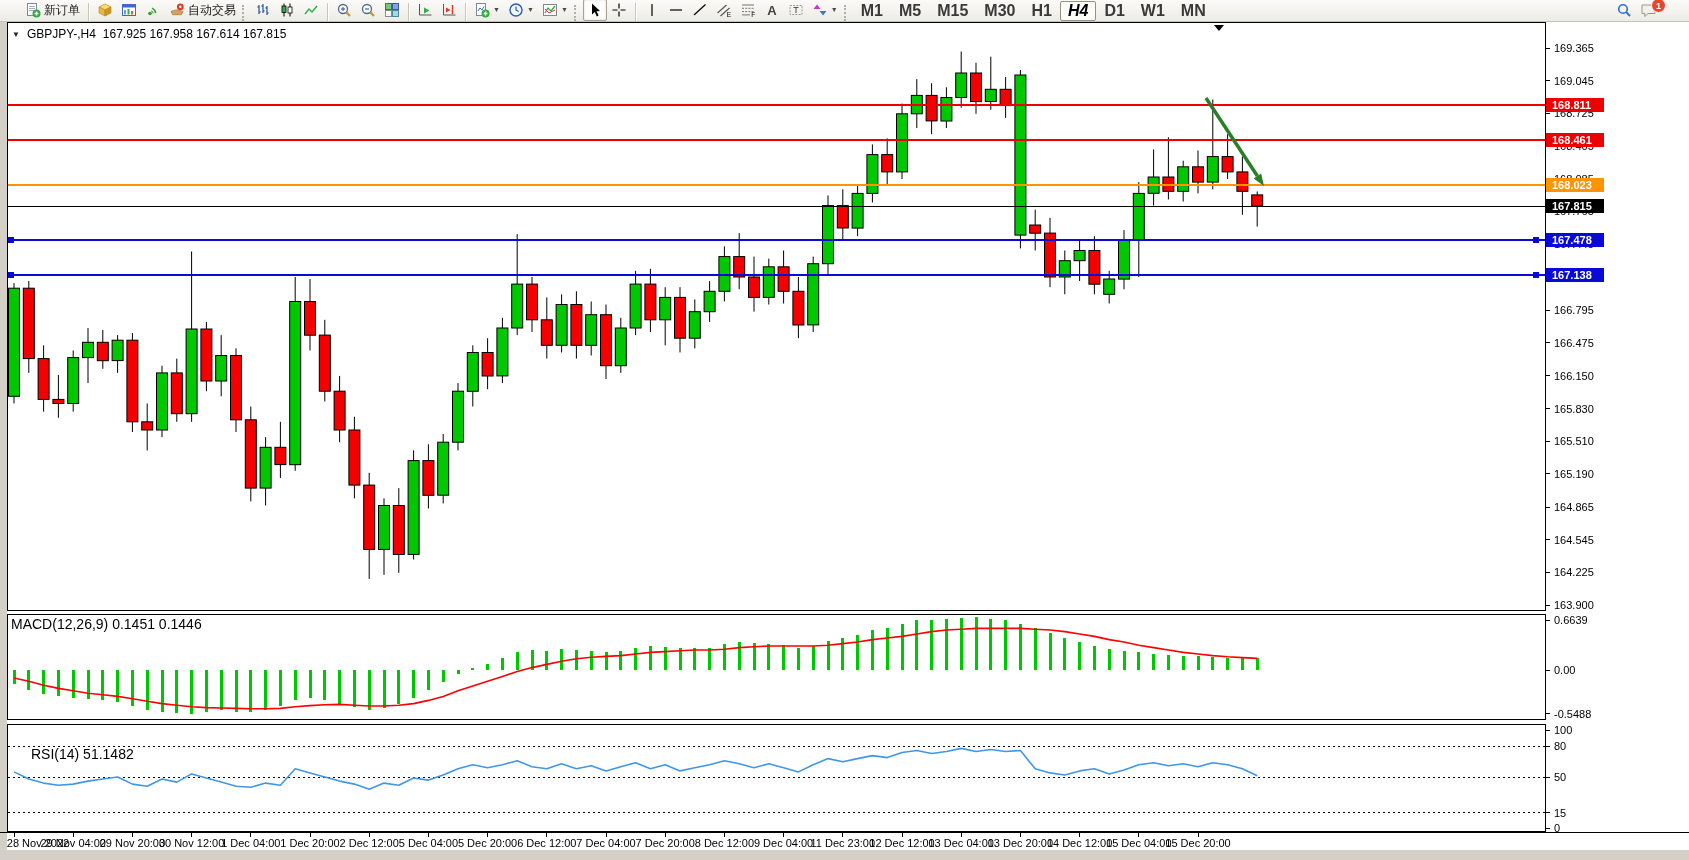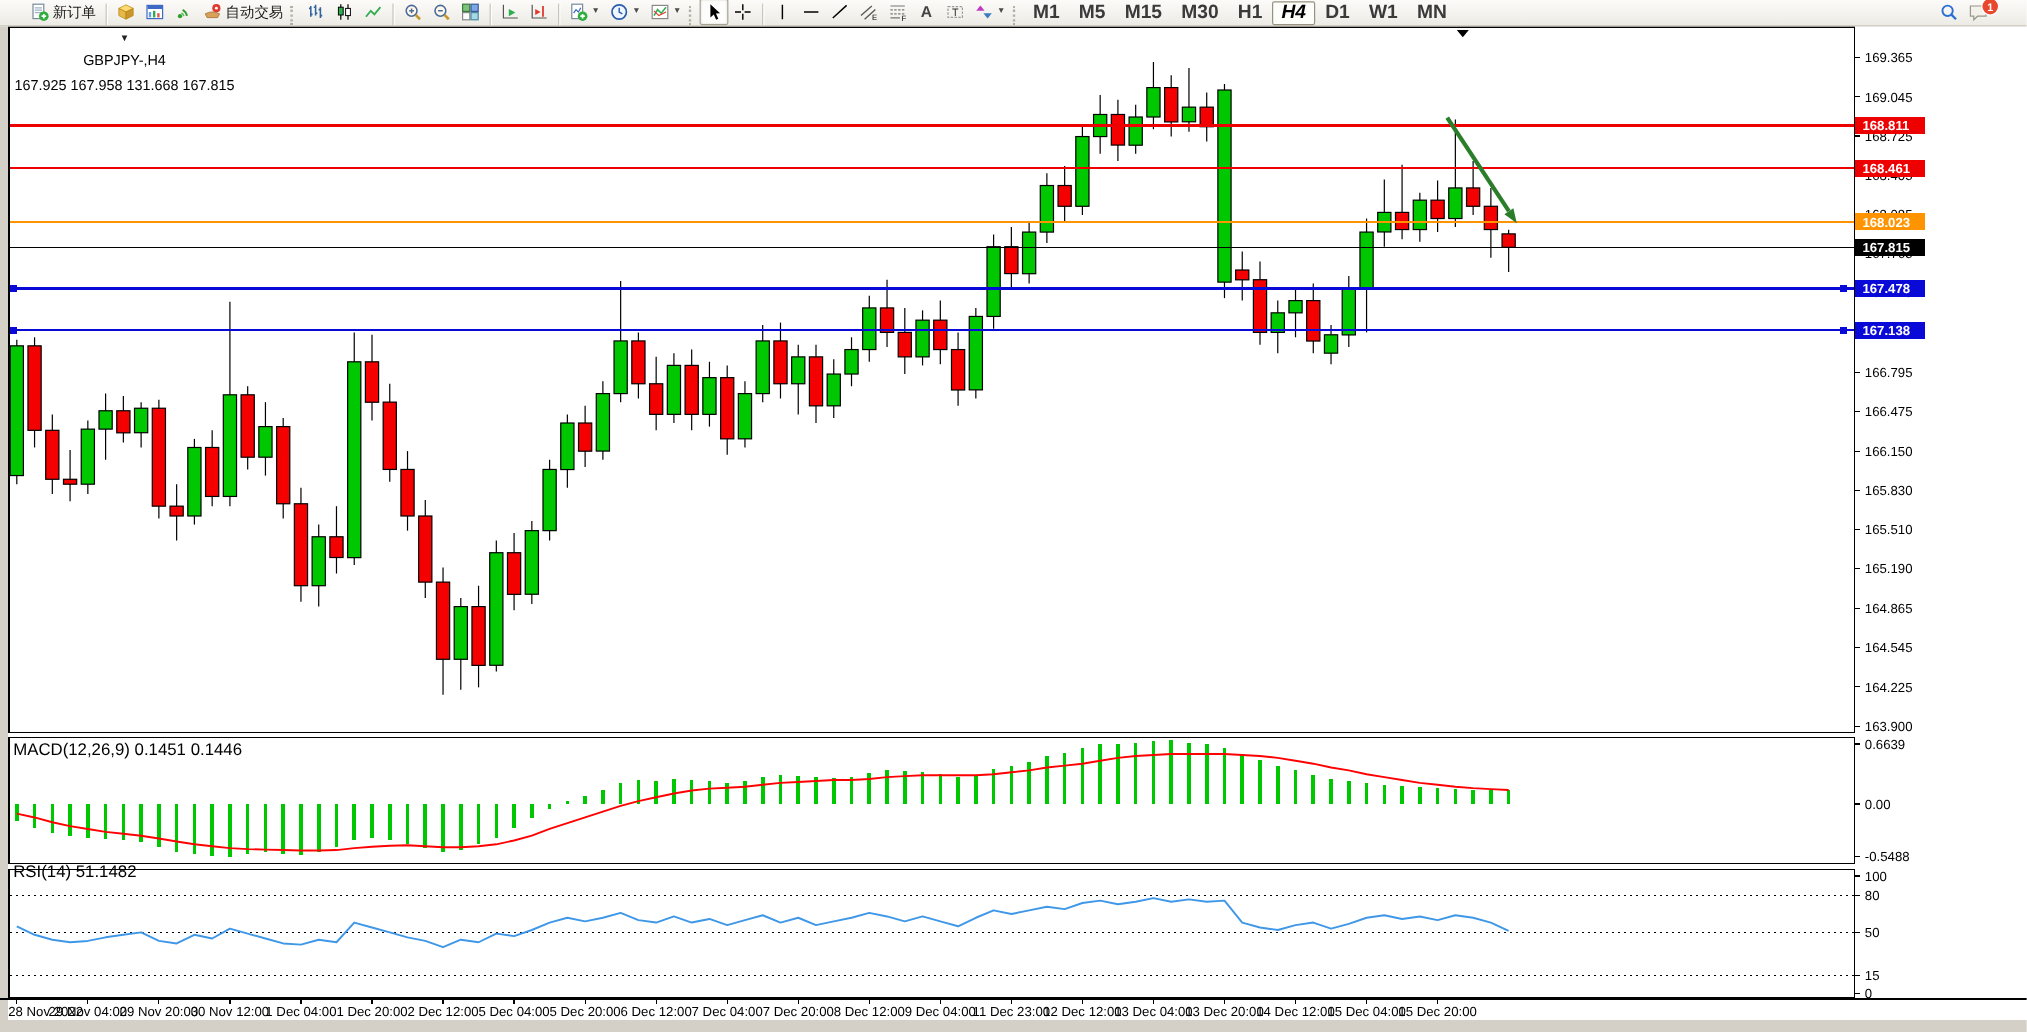--- a/index.html
+++ b/index.html
@@ -17,26 +17,26 @@
   .dd-arrow{font-size:7px;color:#4a4a4a;line-height:20px;}
   .dd-arrow::after{content:"▼";}
   .tf{font-size:16px;font-weight:bold;color:#3a3a3a;padding:3px 7px;border:1px solid transparent;border-radius:2px;line-height:12px;}
   .tf.active{background:#fdfdfa;border-color:#97937f;color:#000;font-style:italic;}
   .tb-spacer{flex:1;}
   .chat-wrap{position:relative;margin-right:6px;}
   .badge{position:absolute;top:-2px;right:-5px;width:13px;height:13px;border-radius:50%;background:#e8462d;
     color:#fff;font-size:9px;font-weight:bold;display:flex;align-items:center;justify-content:center;border:1px solid #fff;}
   
   #chart-canvas{position:absolute;top:22px;left:0;}
-  .chart-title{position:absolute;top:27px;left:12px;z-index:5;font-size:12px;color:#000;display:flex;align-items:center;gap:7px;flex-direction:column;}
+  .chart-title{position:absolute;top:27px;left:12px;z-index:5;font-size:12px;color:#000;display:flex;align-items:center;gap:7px;}
   .sym-dd{font-size:8px;color:#222;}
   .sym-dd::after{content:"▼";}
   .ind-label{position:absolute;left:11px;z-index:5;font-size:14px;color:#000;}
   #macd-label{top:616px;}
-  #rsi-label{top:718px;}
+  #rsi-label{top:746px;margin-left:20px;}
   svg text{font-family:"Liberation Sans",sans-serif;}
 </style>
 </head>
 <body>
 
 <div class="toolbar">
 
   <div class="tb-btn">
     <span>
         <svg width="16" height="16" viewBox="0 0 16 16">
@@ -749,16 +749,16 @@
       <line x1="1138.8" y1="811" x2="1138.8" y2="815" stroke="#000" stroke-width="1" shape-rendering="crispEdges"></line>
       <text x="1138.8" y="825" font-size="11" fill="#000" text-anchor="middle">15 Dec 04:00</text>
       <line x1="1198" y1="811" x2="1198" y2="815" stroke="#000" stroke-width="1" shape-rendering="crispEdges"></line>
       <text x="1198" y="825" font-size="11" fill="#000" text-anchor="middle">15 Dec 20:00</text>
     </g>
   </svg>
 
 <div class="chart-title">
   <span class="sym-dd"></span>
   <span>GBPJPY-,H4</span>
-  <span class="ohlc">167.925 167.958 131.668 167.815</span>
+  <span class="ohlc">167.925 167.958 167.614 167.815</span>
 </div>
 <div class="ind-label" id="macd-label">MACD(12,26,9) 0.1451 0.1446</div>
 <div class="ind-label" id="rsi-label">RSI(14) 51.1482</div>
 
 </body></html>

